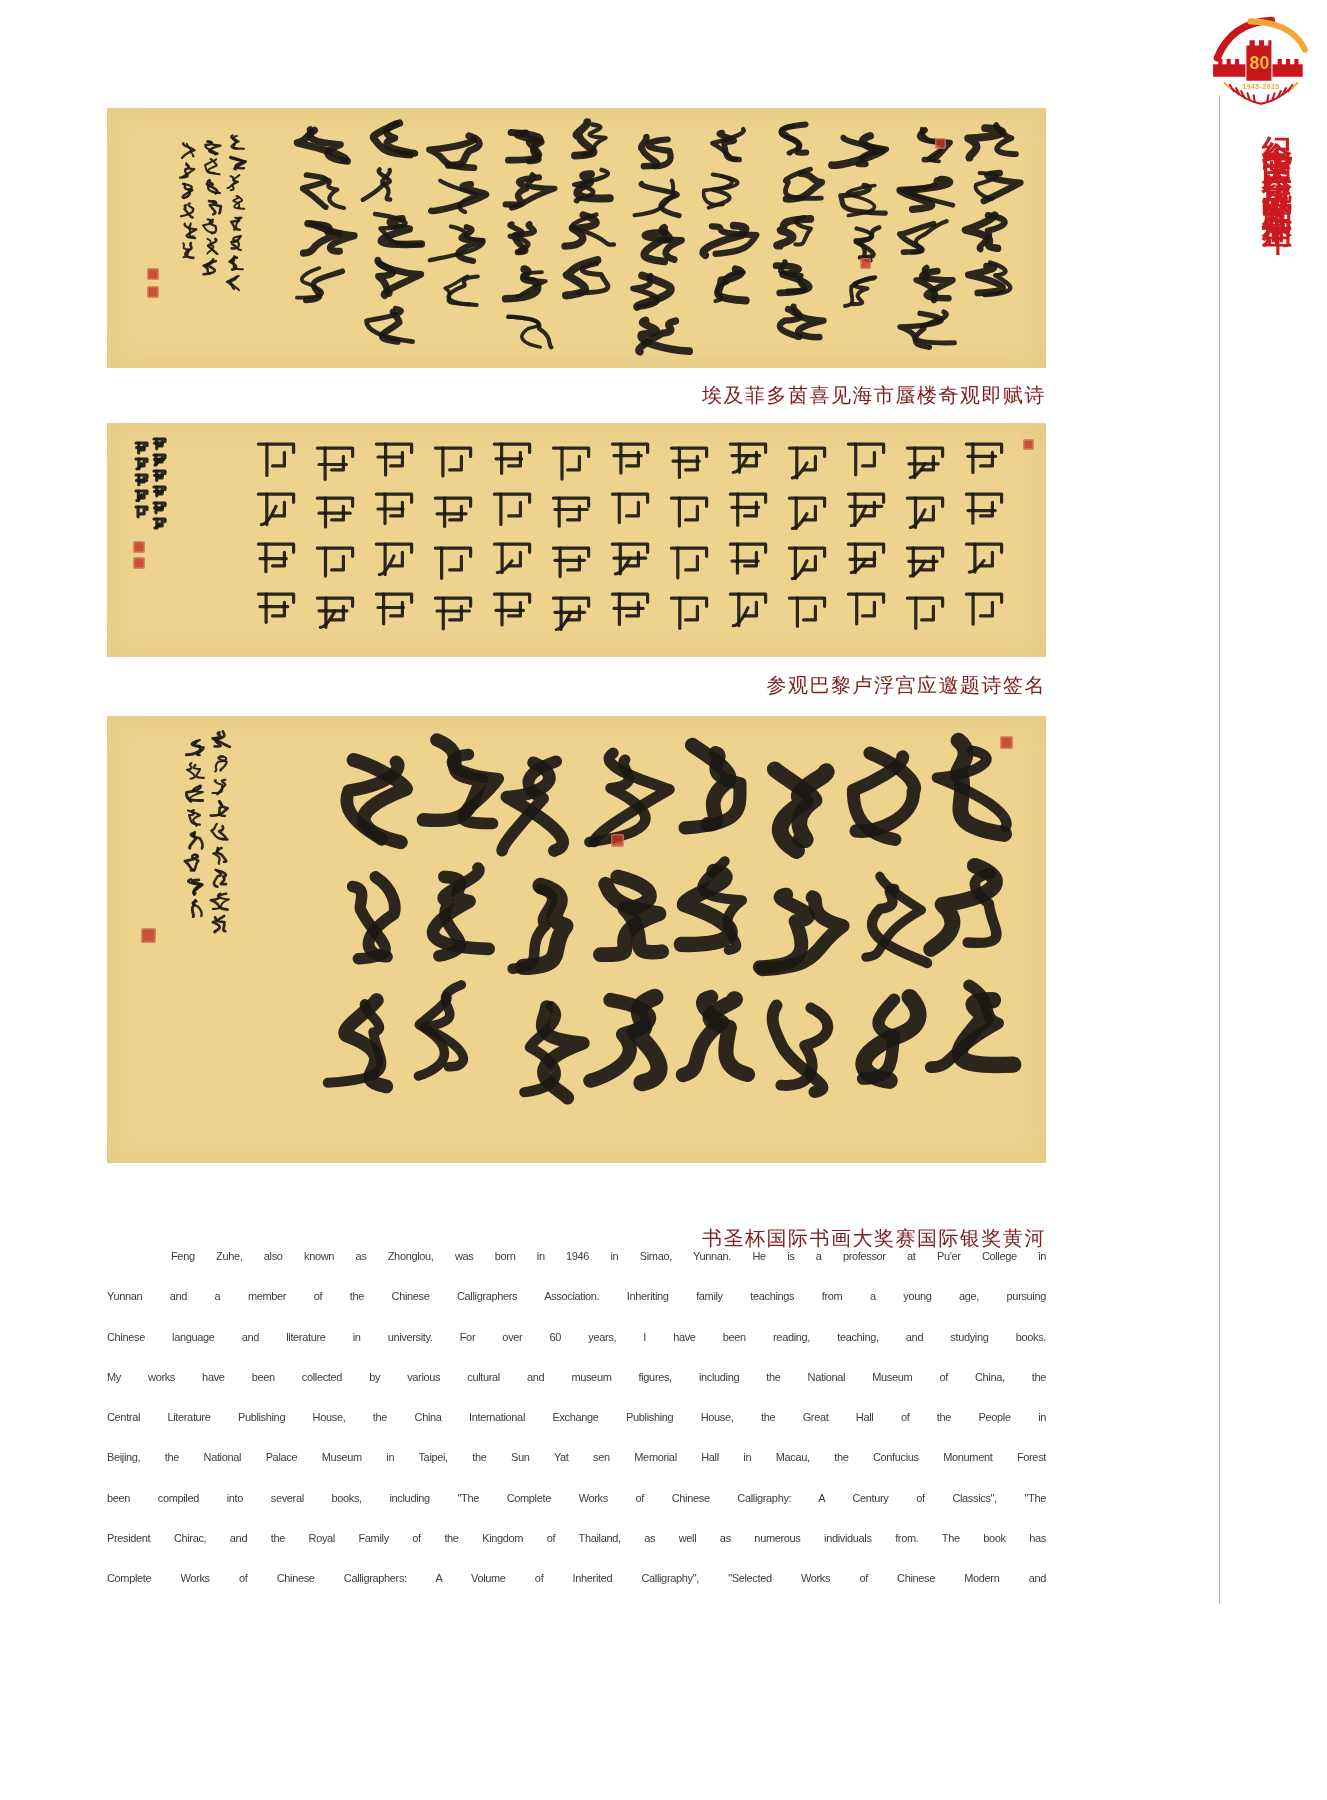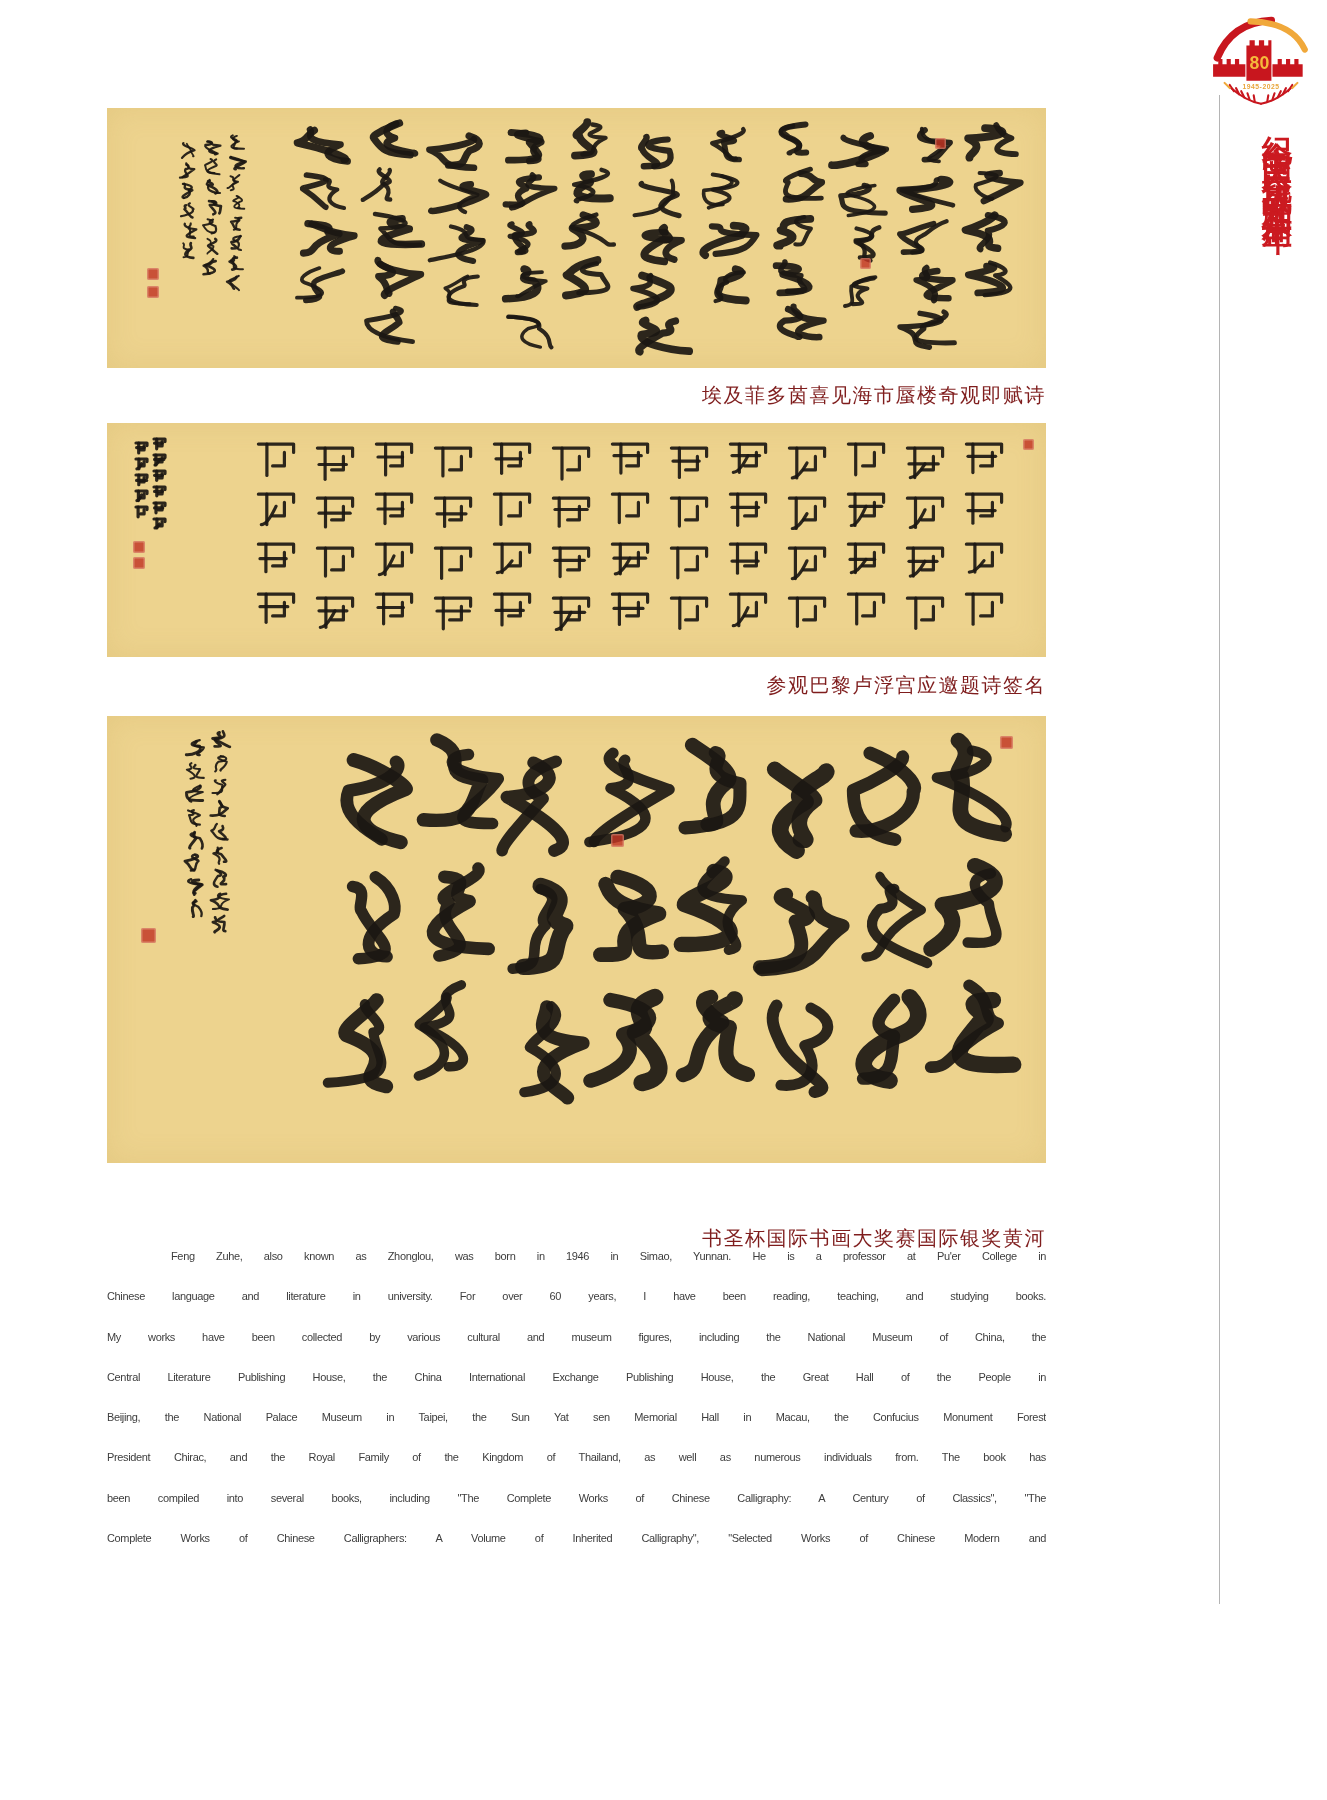--- a/index.html
+++ b/index.html
@@ -560,26 +560,27 @@
         <path d="M88.4 184.4C85.2 187.2 88.2 190.5 85.4 191.4C84.7 196.7 87.7 200.0 86.2 200.6" stroke="#1b1712" stroke-width="2.9" fill="none" stroke-linecap="round" stroke-linejoin="round" opacity="0.92"></path>
       </svg>
   <div class="seal" style="left: 893px; top: 20px; width: 13px; height: 13px;"></div>
       <div class="seal" style="left: 504px; top: 118px; width: 13px; height: 13px;"></div>
       <div class="seal" style="left: 34px; top: 212px; width: 15px; height: 15px;"></div>
     </div>
   <div class="caption" id="cap3">书圣杯国际书画大奖赛国际银奖黄河</div>
 
   <div class="body-text" id="bodyText">
       <div class="bline first">Feng Zuhe, also known as Zhonglou, was born in 1946 in Simao, Yunnan. He is a professor at Pu'er College in</div>
+      <div class="bline">Yunnan and a member of the Chinese Calligraphers Association. Inheriting family teachings from a young age, pursuing</div>
       <div class="bline">Chinese language and literature in university. For over 60 years, I have been reading, teaching, and studying books.</div>
       <div class="bline">My works have been collected by various cultural and museum figures, including the National Museum of China, the</div>
       <div class="bline">Central Literature Publishing House, the China International Exchange Publishing House, the Great Hall of the People in</div>
       <div class="bline">Beijing, the National Palace Museum in Taipei, the Sun Yat sen Memorial Hall in Macau, the Confucius Monument Forest</div>
+      <div class="bline">been compiled into several books, including "The Complete Works of Chinese Calligraphy: A Century of Classics", "The</div>
       <div class="bline">President Chirac, and the Royal Family of the Kingdom of Thailand, as well as numerous individuals from. The book has</div>
-      <div class="bline">been compiled into several books, including "The Complete Works of Chinese Calligraphy: A Century of Classics", "The</div>
       <div class="bline">Complete Works of Chinese Calligraphers: A Volume of Inherited Calligraphy", "Selected Works of Chinese Modern and</div>
     </div>
 
   <div class="pageno">
     <span class="dash"></span>
     <span class="num">127</span>
     <span class="dash"></span>
   </div>
 
 </div>

